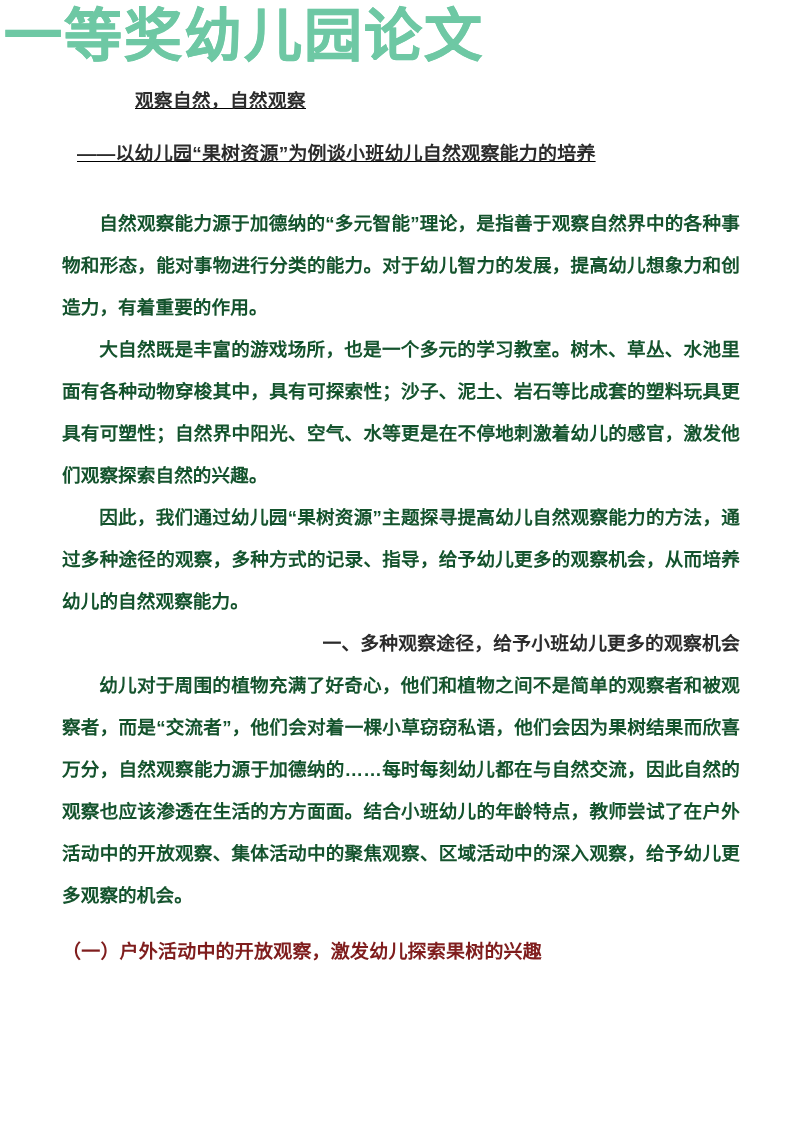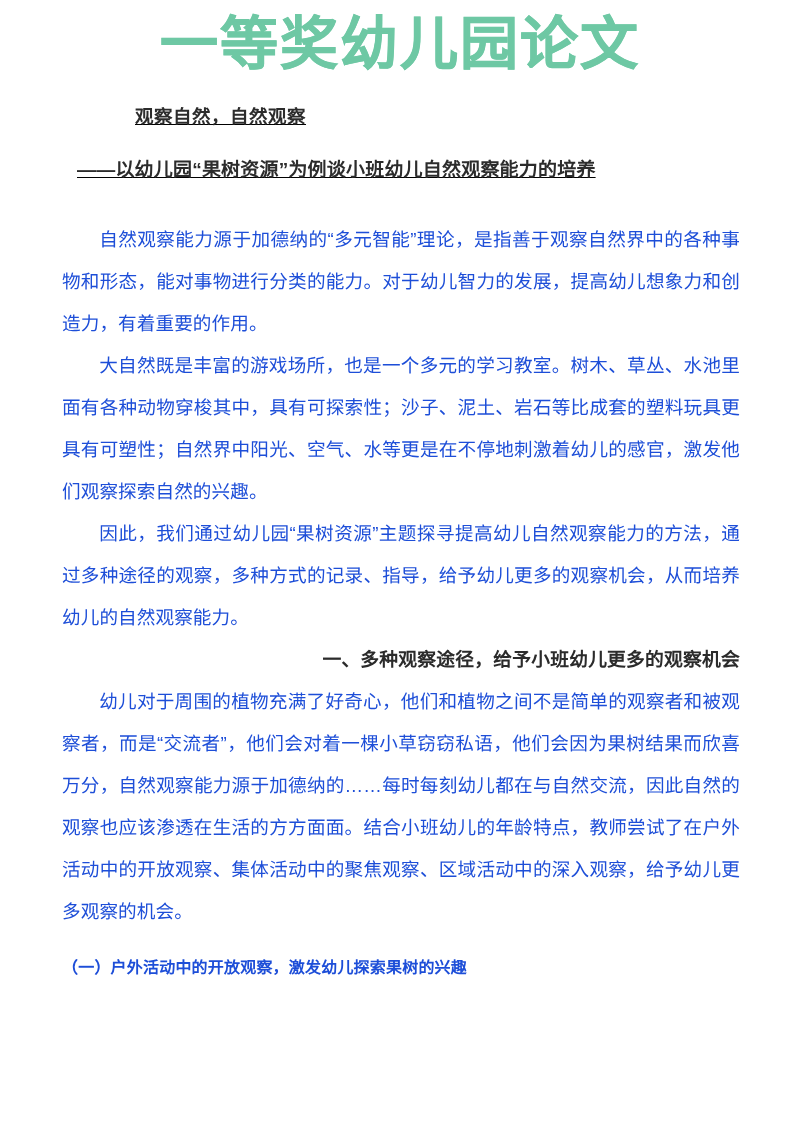--- a/index.html
+++ b/index.html
@@ -19,22 +19,22 @@
   .page {
     position: relative;
     width: 800px;
     height: 1132px;
     background: #ffffff;
     box-sizing: border-box;
   }
 
   
   .banner-title {
-    margin: 12px;
-    text-align: center;
+    margin: 4px;
+    text-align: left;
     font-size: 58px;
     line-height: 1.12;
     font-weight: 900;
     letter-spacing: 2px;
     color: #6ec8a4;
     font-family: "DejaVu Sans", "Liberation Sans", sans-serif;
     -webkit-text-stroke: 0.6px #6ec8a4;
   }
 
   
@@ -65,45 +65,46 @@
 
   
   .body-wrap {
     padding: 28px 60px 0 62px;
   }
 
   p.para {
     margin: 0;
     font-size: 18.6px;
     line-height: 42px;
-    color: #1d4ed8;
+    color: #14532d;
     text-align: justify;
     text-justify: inter-ideograph;
     text-indent: 2em;
     letter-spacing: 0.1px;
+    font-weight: bold;
   }
 
   h2.section-heading {
     margin: 0;
     font-size: 18.8px;
     line-height: 42px;
     font-weight: bold;
     color: #2b2b2b;
     text-align: right;
     text-indent: 0;
     letter-spacing: 0.2px;
   }
 
   h3.sub-heading {
     margin: 0;
     padding-top: 14px;
-    font-size: 16px;
+    font-size: 19px;
     line-height: 42px;
     font-weight: bold;
-    color: #1d4ed8;
+    color: #7f1d1d;
     text-align: left;
     text-indent: 0;
     letter-spacing: 0.2px;
   }
 </style>
 </head>
 <body>
 
 <div class="page">
 

